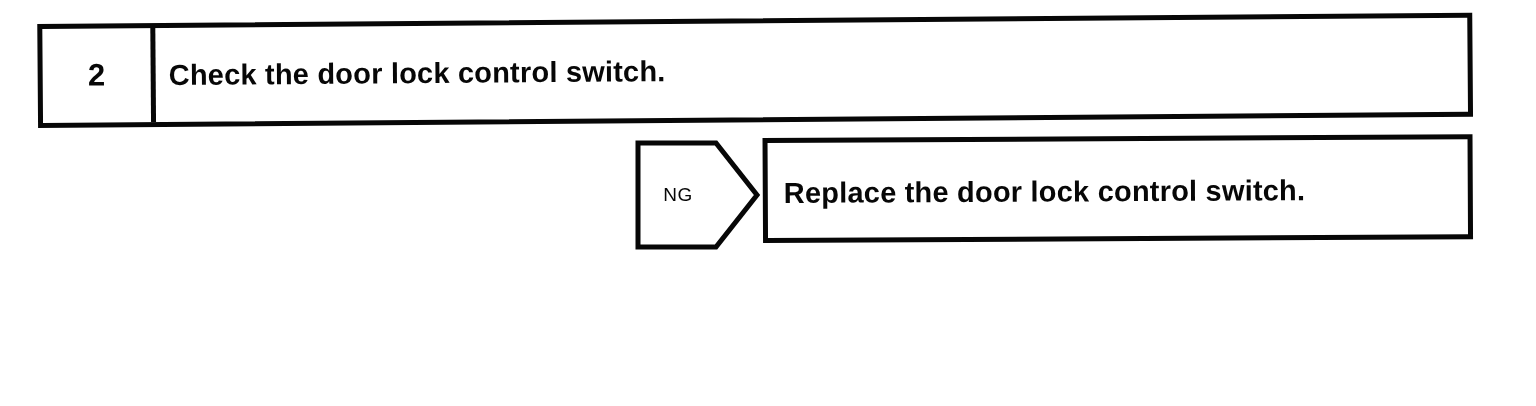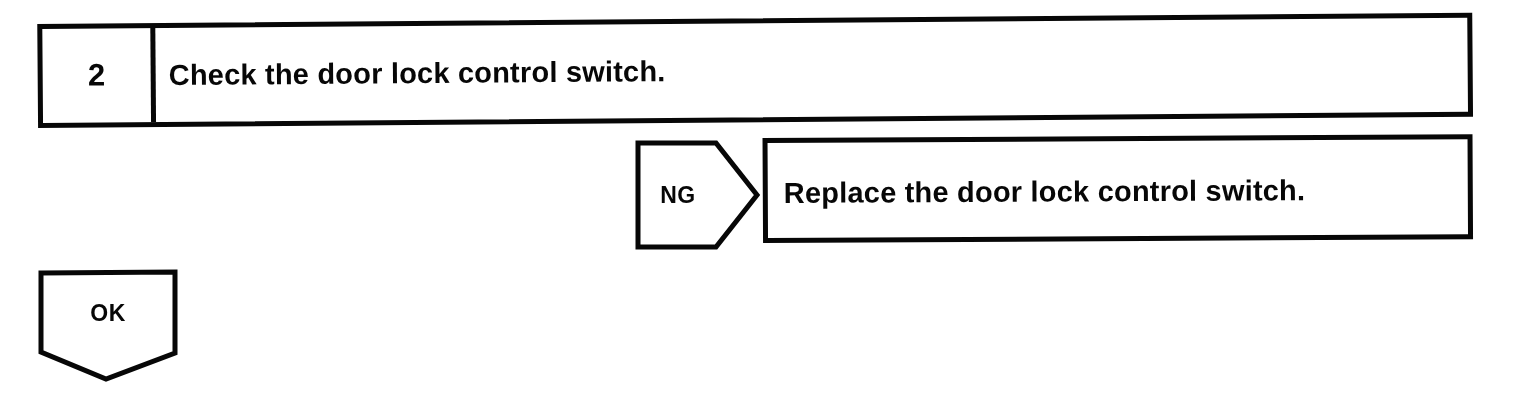--- a/index.html
+++ b/index.html
@@ -47,21 +47,21 @@
   .ng-shape{
     position:absolute;left:635px;top:140px;
     width:126px;height:110px;
   }
   .ng-shape svg{position:absolute;left:0;top:0;display:block;}
   .ng-label-wrap{
     position:absolute;left:0;top:0;width:86px;height:110px;
     display:flex;align-items:center;justify-content:center;
   }
   .shape-label{
-    font-size:23px;font-weight:bold;letter-spacing:0.5px;
+    font-size:19px;font-weight:normal;letter-spacing:0.5px;
   }
 
   
   .action-box{
     position:absolute;left:763px;top:138px;
     width:710px;height:105px;
     border:5px solid var(--line);
     background:var(--background);
     display:flex;align-items:center;
     padding-left:16px;
@@ -103,22 +103,14 @@
     </svg>
     <div class="ng-label-wrap">
       <span class="shape-label">NG</span>
     </div>
   </div>
 
   <div class="action-box">
     <div class="action-text">Replace the door lock control switch.</div>
   </div>
 
-  <div class="ok-shape">
-    <svg width="142" height="115" viewBox="0 0 142 115" aria-hidden="true">
-      <polygon points="3,4 137,3 137,84 68,110 3,83" fill="var(--background)" stroke="var(--line)" stroke-width="5" stroke-linejoin="miter"></polygon>
-    </svg>
-    <div class="ok-label-wrap">
-      <span class="shape-label">OK</span>
-    </div>
-  </div>
 
 </div>
 
 </body></html>

